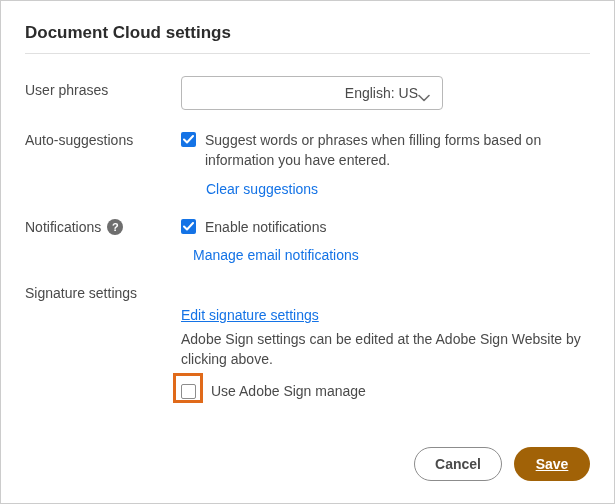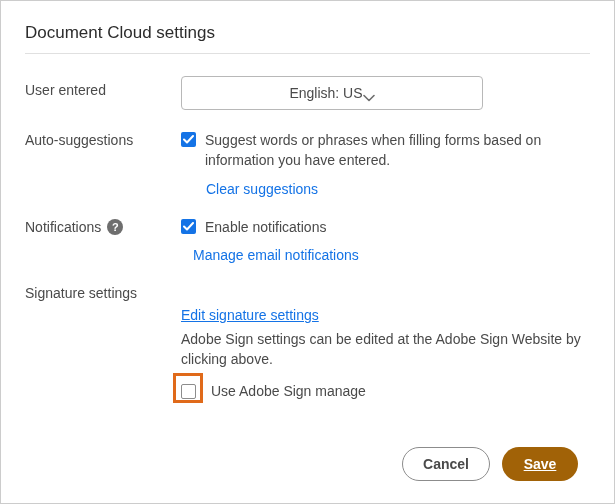--- a/index.html
+++ b/index.html
@@ -12,21 +12,21 @@
   }
   .window {
     width: 615px;
     height: 504px;
     border: 1px solid #ccc;
     padding: 22px 24px 20px 24px;
     position: relative;
   }
   .title {
     font-size: 17px;
-    font-weight: 400;
+    font-weight: 700;
     color: #2c2c2c;
     margin: 0 0 10px 0;
   }
   .divider {
     border: none;
     border-top: 1px solid #e0e0e0;
     margin: 0 0 22px 0;
   }
   .row {
     display: flex;
@@ -40,28 +40,28 @@
     color: #4a4a4a;
     display: flex;
     align-items: center;
     gap: 6px;
   }
   .label-col.tight { padding-top: 2px; }
   .control-col {
     flex: 1;
   }
   .select {
-    width: 302px;
+    width: 262px;
     height: 34px;
     border: 1px solid #b8b8b8;
     border-radius: 4px;
     background: #fff;
     display: flex;
     align-items: center;
-    justify-content: center;
+    justify-content: flex-end;
     padding: 0 12px;
     cursor: pointer;
     color: #4a4a4a;
   }
   .chevron {
     width: 12px;
     height: 8px;
     display: inline-block;
   }
   .checkbox-line {
@@ -119,21 +119,21 @@
   }
   .highlight-box {
     position: absolute;
     border: 3px solid #e06a1a;
     width: 30px;
     height: 30px;
     pointer-events: none;
   }
   .footer {
     position: absolute;
-    right: 36px;
+    right: 24px;
     bottom: 22px;
     display: flex;
     gap: 12px;
   }
   .btn {
     height: 34px;
     border-radius: 17px;
     padding: 0 20px;
     font-size: 14px;
     font-weight: 700;
@@ -166,21 +166,21 @@
   .adobe-sign-row .checkbox { margin-top:0; }
 </style>
 </head>
 <body>
 
 <div class="window">
   <h1 class="title">Document Cloud settings</h1>
   <hr class="divider">
 
   <div class="row">
-    <div class="label-col">User entered</div>
+    <div class="label-col">User phrases</div>
     <div class="control-col">
       <div class="select">
         <span>English: US</span>
         <span class="chevron">
           <svg viewBox="0 0 12 8" width="12" height="8">
               <path d="M1 1.5 L6 6.5 L11 1.5" stroke="#6e6e6e" stroke-width="1.6" fill="none" stroke-linecap="round" stroke-linejoin="round"></path>
             </svg>
         </span>
       </div>
     </div>

